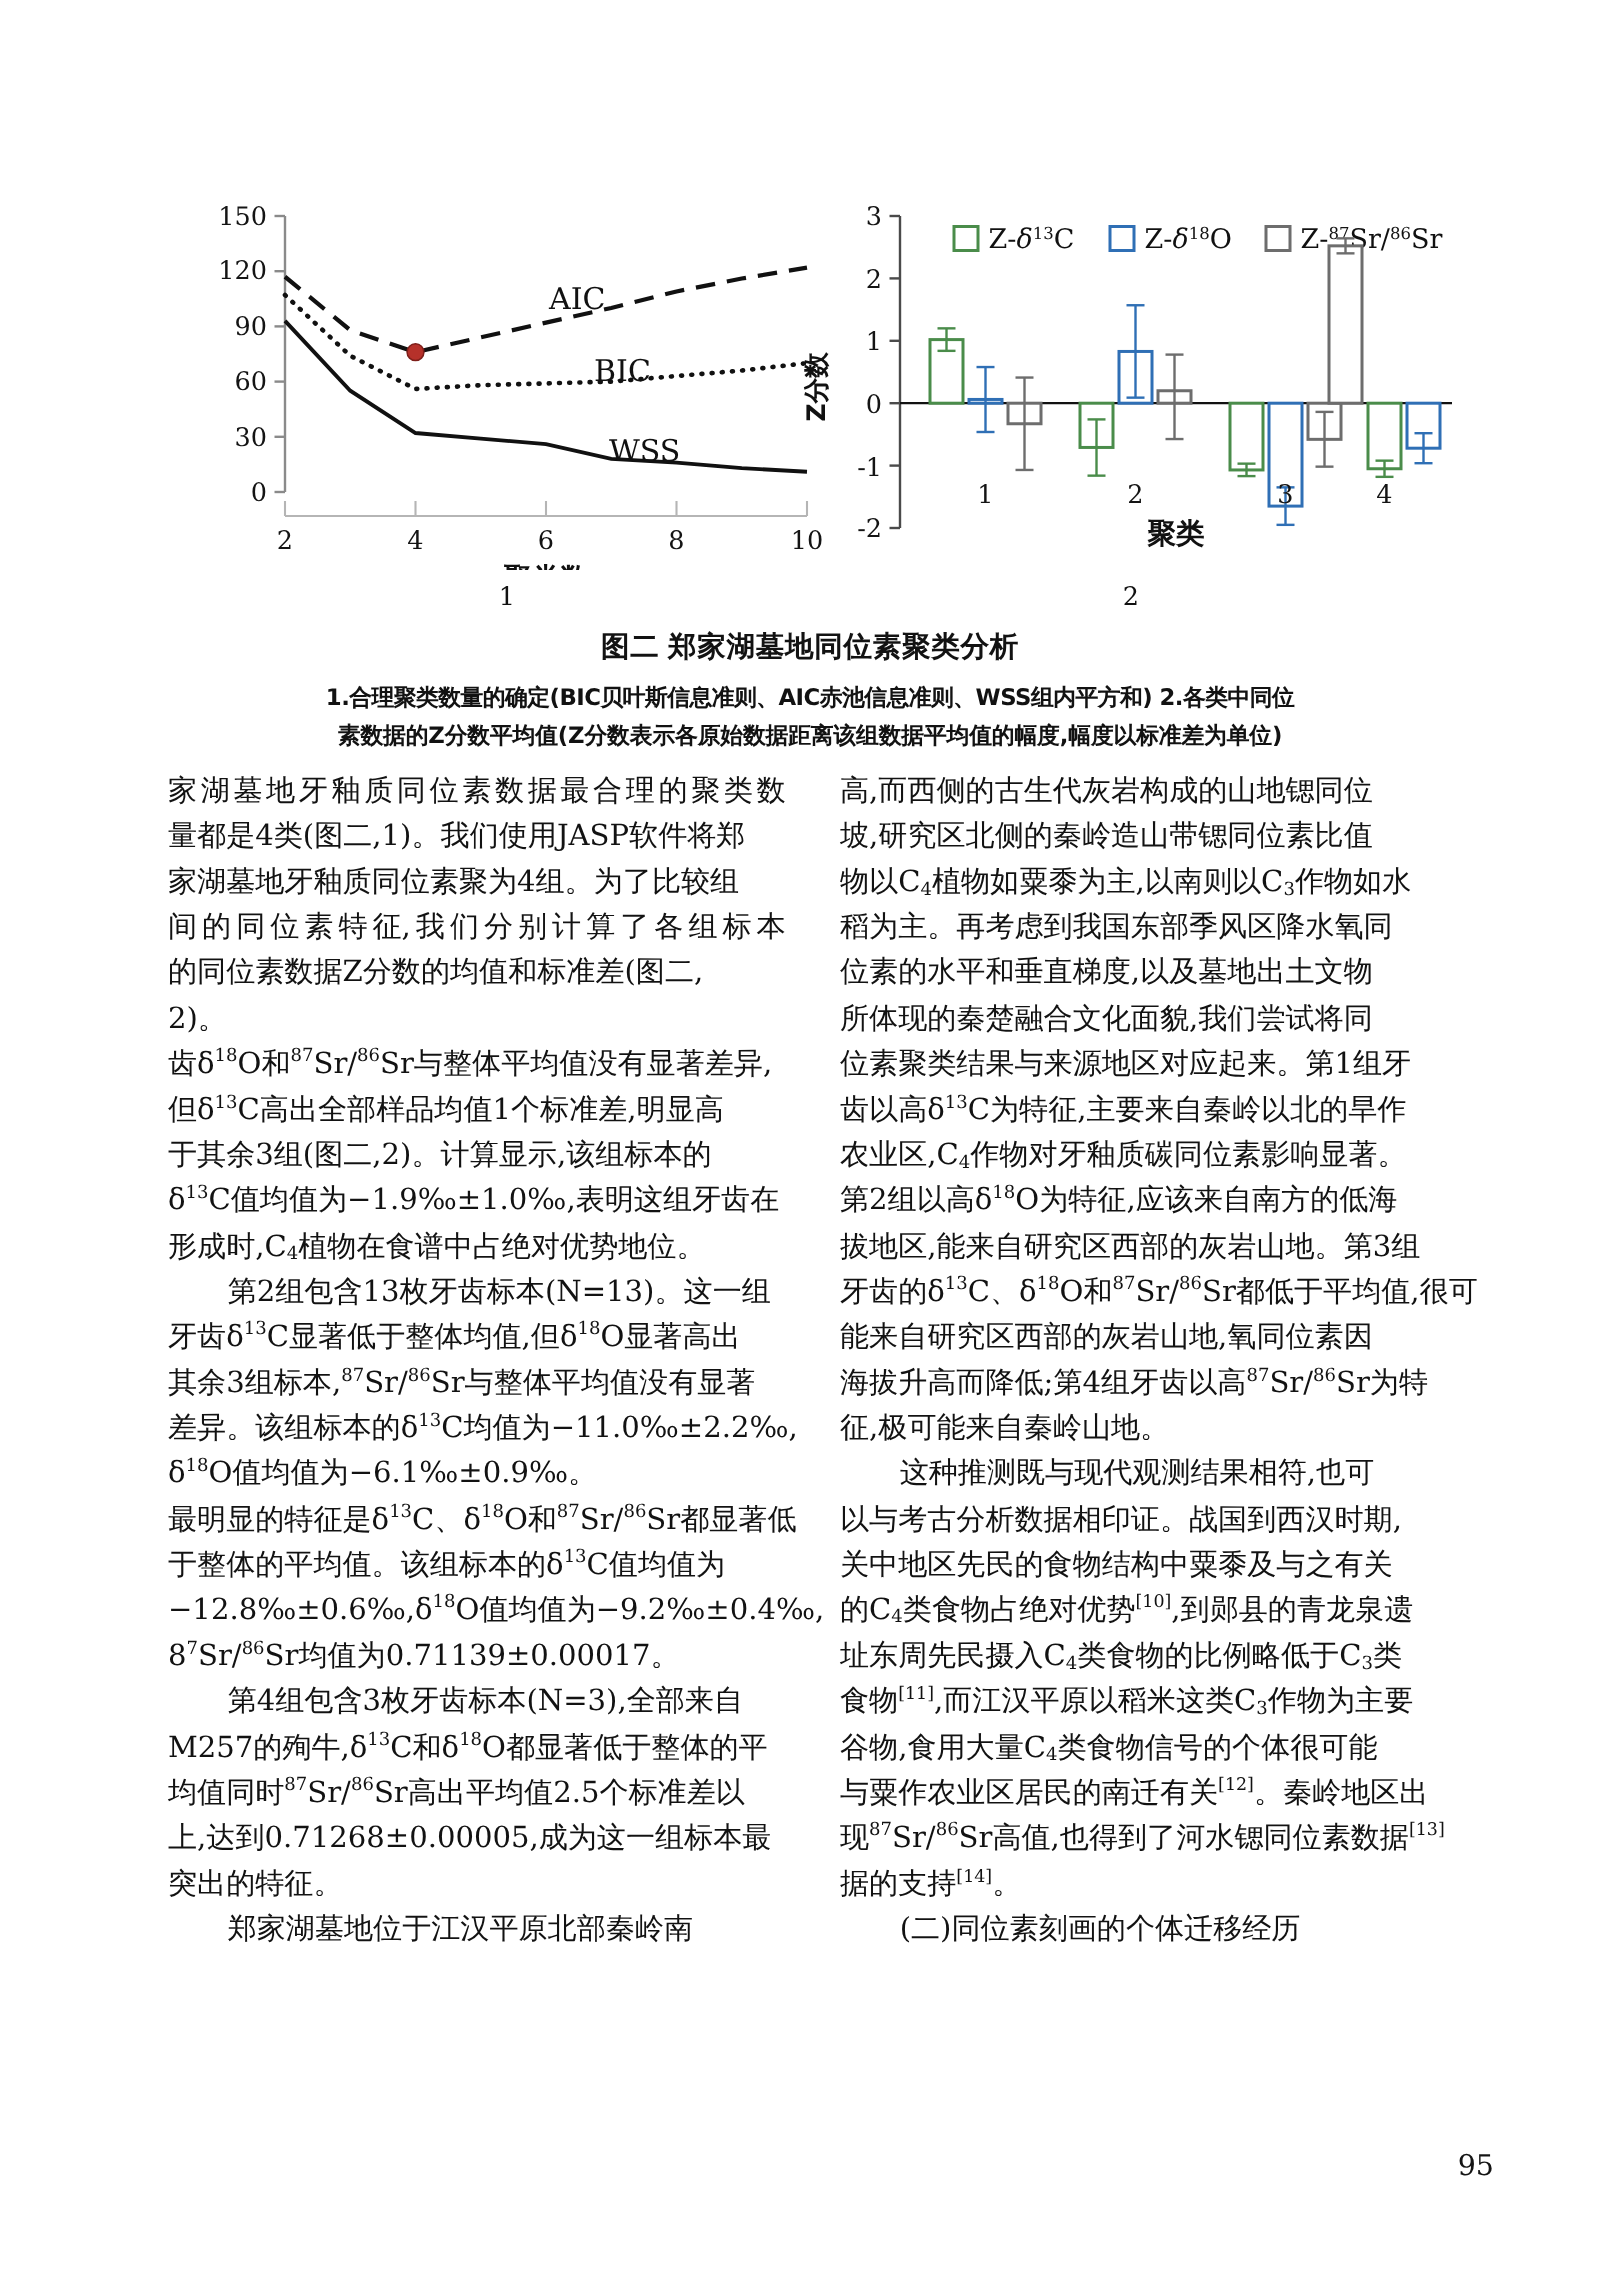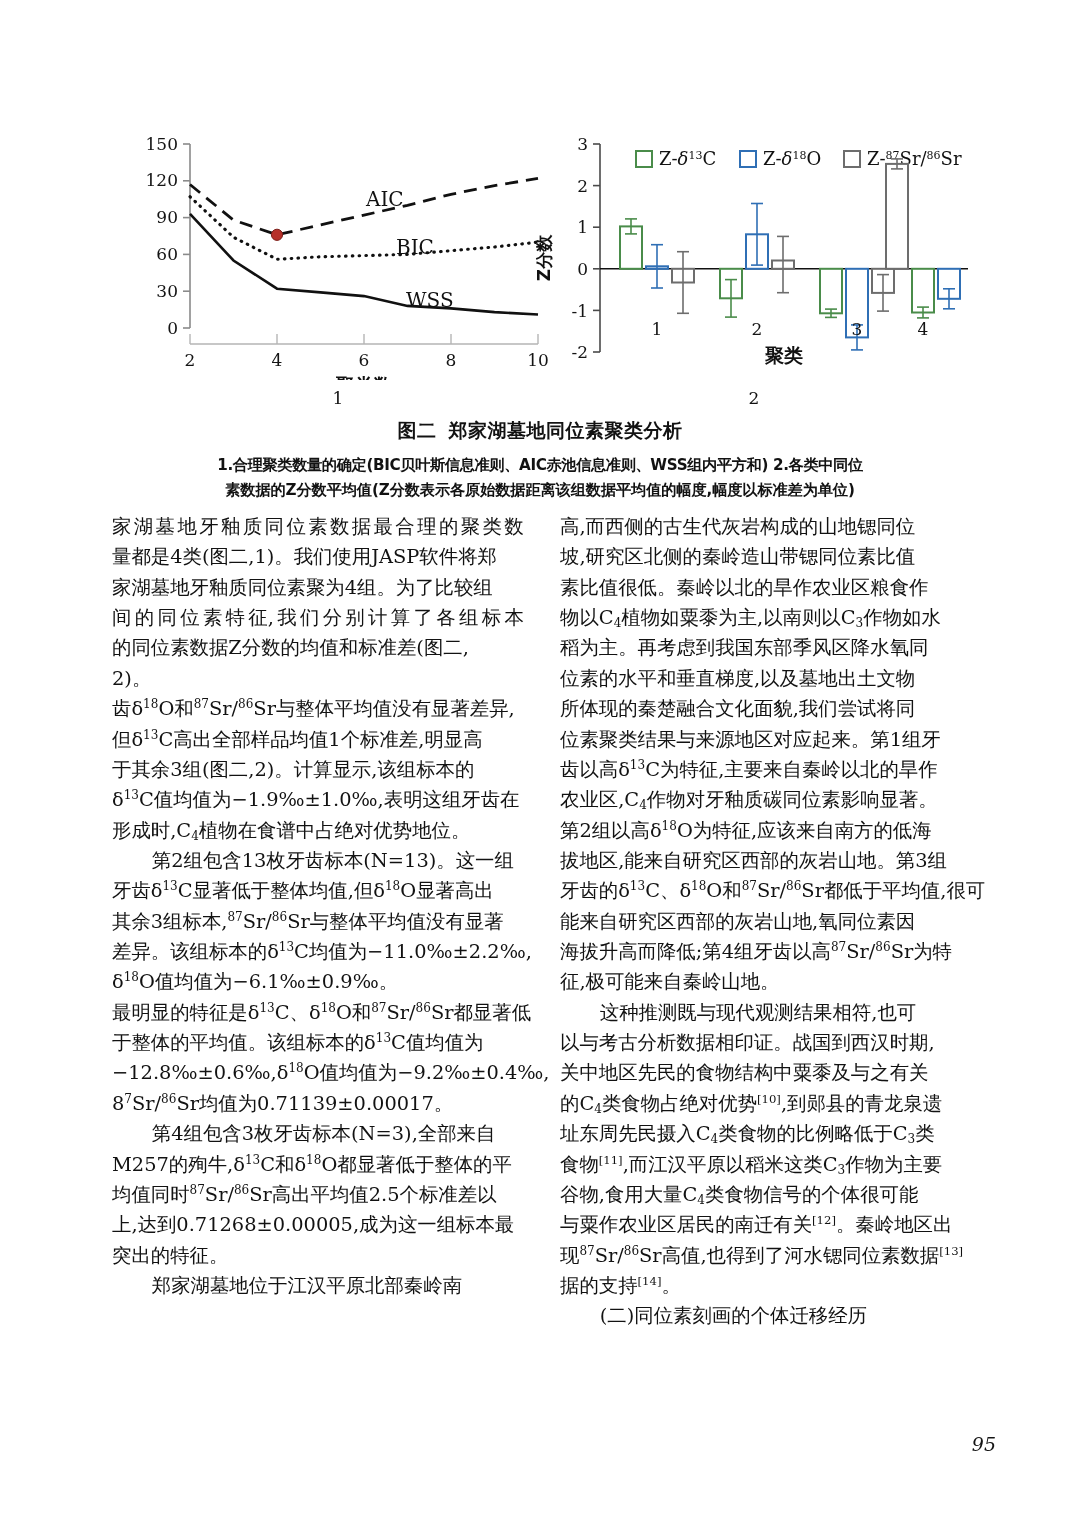--- a/index.html
+++ b/index.html
@@ -49,21 +49,21 @@
     position: absolute;
     left: 112px;
     top: 418px;
     width: 856px;
   }
   .caption-title {
     text-align: center;
     font-size: 19px;
     font-weight: 700;
     letter-spacing: 0.5px;
-    font-family: Liberation Mono, monospace;
+    font-family: Liberation Sans, sans-serif;
     margin-bottom: 9px;
   }
   .caption-body {
     font-size: 15.2px;
     font-weight: 700;
     line-height: 1.62;
     text-align: justify;
     text-align-last: center;
     font-family: "DejaVu Sans", "Liberation Sans", sans-serif;
     letter-spacing: -0.1px;
@@ -112,21 +112,20 @@
   .ref { font-size: 0.60em; vertical-align: super; }
 
   
   .page-number {
     position: absolute;
     right: 84px;
     top: 1433px;
     font-size: 19px;
     font-family: "DejaVu Serif", "Liberation Serif", serif;
     color: #141414;
-    font-style: italic;
   }
 
   .axis-label-text {
     font-family: "DejaVu Sans", "Liberation Sans", sans-serif;
   }
 </style>
 </head>
 <body>
 
 <div class="figures">
@@ -416,21 +415,20 @@
         <span class="ln">突出的特征。</span>
       </p>
       <p class="para">
         <span class="ln"><span class="indent"></span>郑家湖墓地位于江汉平原北部秦岭南</span>
       </p>
     </div>
   <div class="col" id="col-right">
       <p class="para">
         <span class="ln">高,而西侧的古生代灰岩构成的山地锶同位</span>
         <span class="ln">坡,研究区北侧的秦岭造山带锶同位素比值</span>
-        <span class="ln">素比值很低。秦岭以北的旱作农业区粮食作</span>
         <span class="ln">物以C<sub>4</sub>植物如粟黍为主,以南则以C<sub>3</sub>作物如水</span>
         <span class="ln">稻为主。再考虑到我国东部季风区降水氧同</span>
         <span class="ln">位素的水平和垂直梯度,以及墓地出土文物</span>
         <span class="ln">所体现的秦楚融合文化面貌,我们尝试将同</span>
         <span class="ln">位素聚类结果与来源地区对应起来。第1组牙</span>
         <span class="ln">齿以高δ<sup>13</sup>C为特征,主要来自秦岭以北的旱作</span>
         <span class="ln">农业区,C<sub>4</sub>作物对牙釉质碳同位素影响显著。</span>
         <span class="ln">第2组以高δ<sup>18</sup>O为特征,应该来自南方的低海</span>
         <span class="ln">拔地区,能来自研究区西部的灰岩山地。第3组</span>
         <span class="ln">牙齿的δ<sup>13</sup>C、δ<sup>18</sup>O和<sup>87</sup>Sr/<sup>86</sup>Sr都低于平均值,很可</span>

